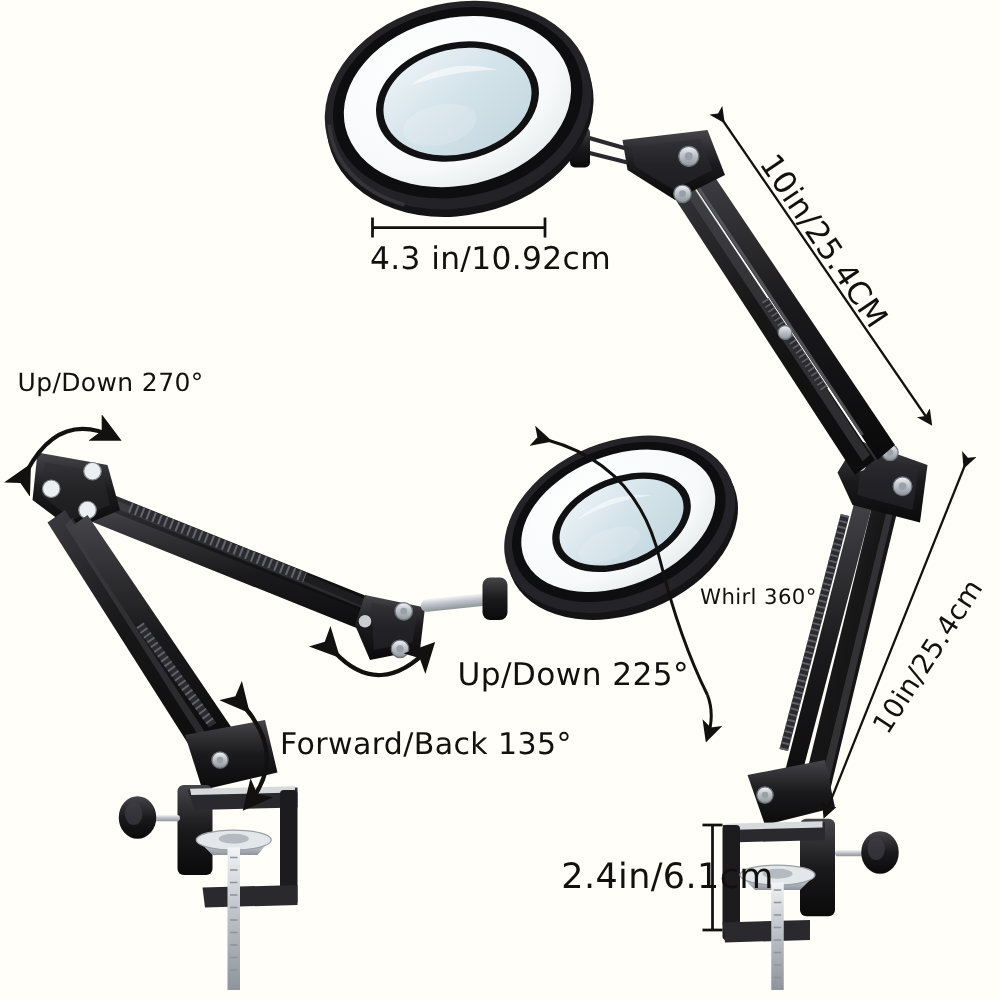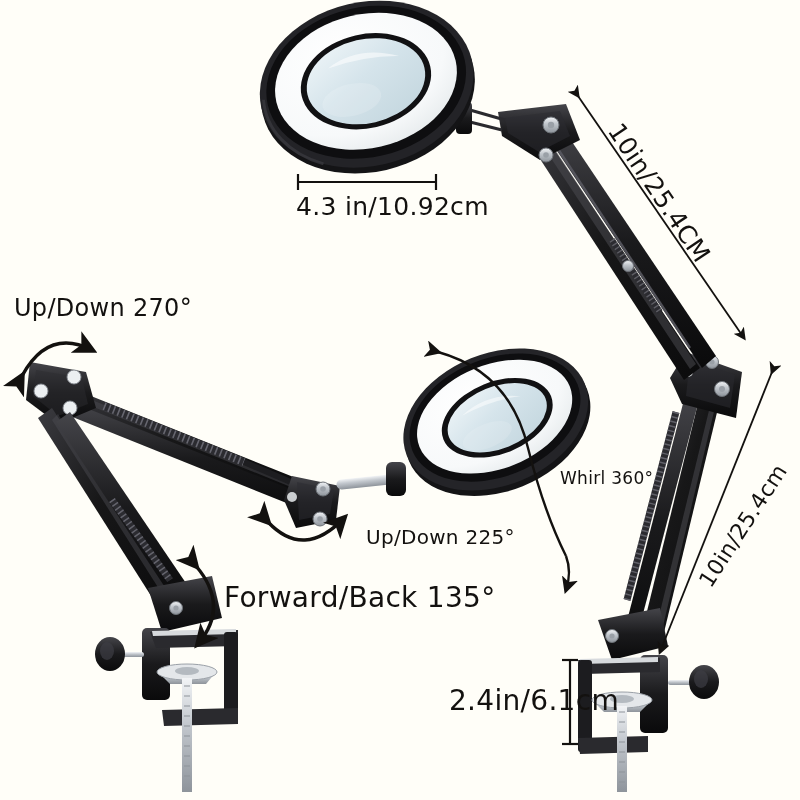--- a/index.html
+++ b/index.html
@@ -13,23 +13,23 @@
   #stage{position:absolute;inset:0;width:800px;height:605px;text-align:center;}
   svg.layer{position:absolute;left:0;top:0;width:800px;height:800px;}
   .lbl{
     position:absolute;
     color:#13110f;
     font-family:"DejaVu Sans", sans-serif;
     white-space:nowrap;
     letter-spacing:0.3px;
   }
   .lbl-dim-top{font-size:25px;left:296px;top:192px;}
-  .lbl-updown270{font-size:24px;left:14px;top:294px;}
-  .lbl-updown225{font-size:20px;left:366px;top:525px;}
-  .lbl-fwdback{font-size:28px;left:224px;top:581px;}
+  .lbl-updown270{font-size:20px;left:14px;top:294px;}
+  .lbl-updown225{font-size:25px;left:366px;top:525px;}
+  .lbl-fwdback{font-size:24px;left:224px;top:581px;}
   .lbl-whirl{font-size:17px;left:560px;top:468px;}
   .lbl-dim-bottom{font-size:28px;left:449px;top:684px;}
   .lbl-rot-a{
     font-size:25px;
     left:626px;top:118px;
     transform-origin:0 0;
     transform:rotate(56deg);
   }
   .lbl-rot-b{
     font-size:22px;

